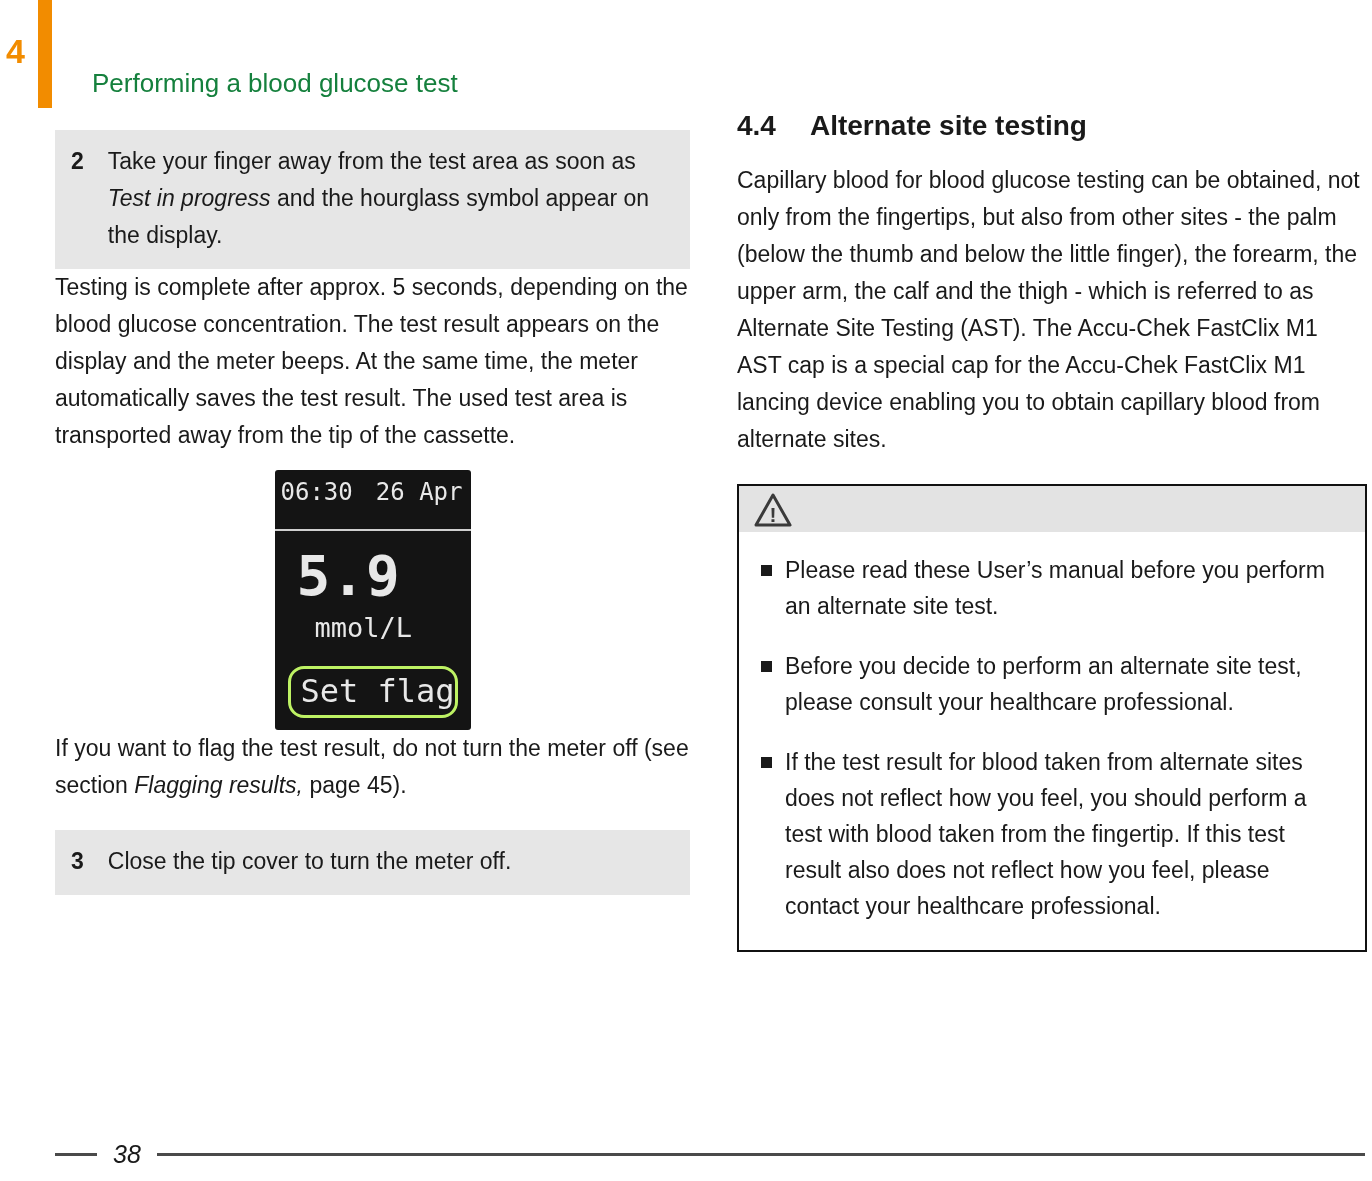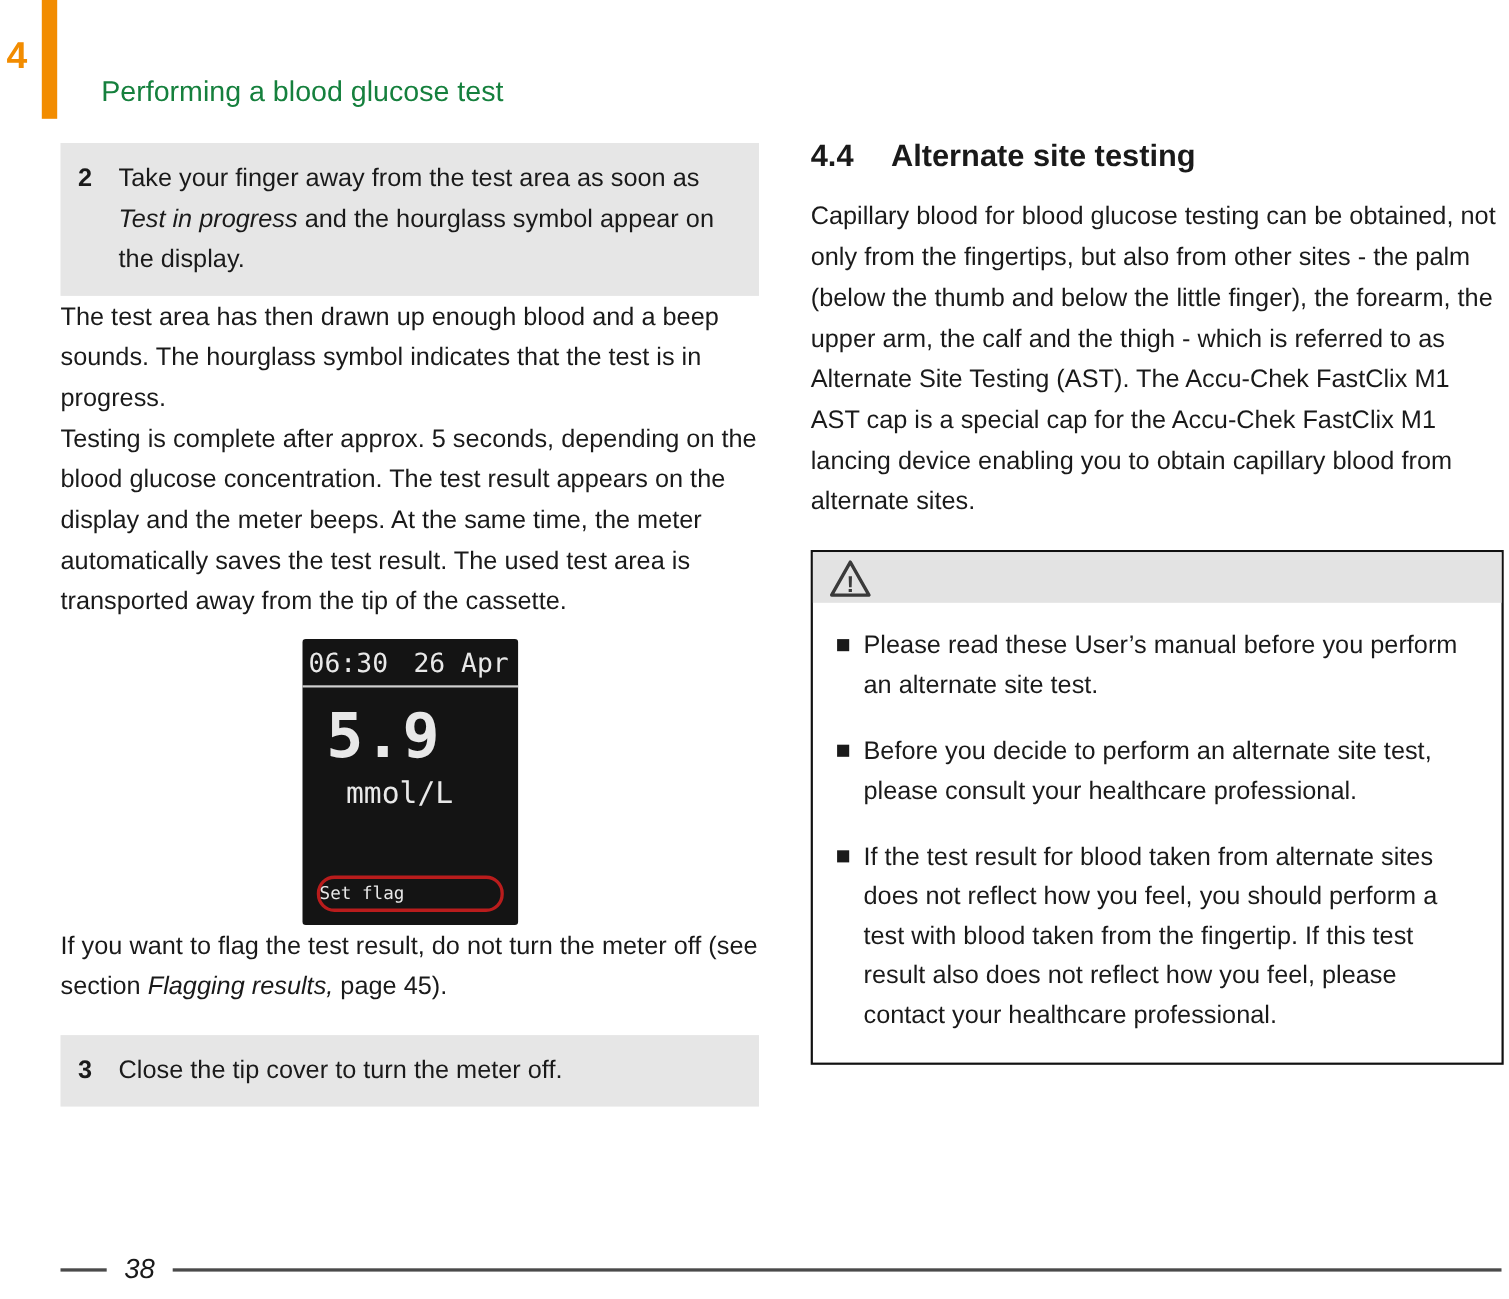--- a/index.html
+++ b/index.html
@@ -35,21 +35,21 @@
     position: absolute;
     left: 92px;
     top: 68px;
     font-size: 26px;
     font-weight: normal;
     color: #15803d;
   }
 
   
   .col-left  { position: absolute; left: 55px;  top: 130px; width: 635px; }
-  .col-right { position: absolute; left: 737px; top: 122px; width: 630px; }
+  .col-right { position: absolute; left: 737px; top: 106px; width: 630px; }
 
   .body-text { font-size: 23px; line-height: 37px; }
   p.body-text { }
   em { font-style: italic; }
   .b { font-weight: normal; }
 
   
   .step-box {
     background: #E6E6E6;
     padding: 13px 18px 15px 16px;
@@ -68,43 +68,43 @@
     background: #141414;
     border-radius: 3px;
     margin: 16px auto 0;
     color: #e8e8e8;
     font-family: "DejaVu Sans Mono", monospace;
     position: relative;
   }
   .meter-top {
     display: flex;
     justify-content: space-between;
-    padding: 8px 8px 6px 6px;
+    padding: 8px 8px 23px 6px;
     font-size: 24px;
     border-bottom: 2px solid #cfcfcf;
   }
   .meter-value {
     font-size: 56px;
     font-weight: bold;
     margin: 12px 0 0 22px;
     letter-spacing: 1px;
   }
   .meter-unit {
     font-size: 27px;
     margin: 4px 0 12px 40px;
   }
   .meter-flag {
     position: absolute;
     left: 13px;
     right: 13px;
     bottom: 12px;
-    border: 3px solid #b91c1c;
+    border: 3px solid #bef264;
     border-radius: 16px;
-    text-align: left;
-    font-size: 16px;
+    text-align: right;
+    font-size: 32px;
     padding: 3px 0 5px;
   }
 
   
   .section-heading {
     font-size: 28px;
     font-weight: bold;
     margin-top: 4px;
   }
   .section-heading .sec-num { margin-right: 34px; }
@@ -162,21 +162,20 @@
   <div class="chapter-bar"></div>
   <div class="page-header">Performing a blood glucose test</div>
 
   <div class="col-left">
 
     <div class="step-box">
       <span class="step-num">2</span>
       <span class="step-text"><span>Take your finger away from the test area as soon as </span><em>Test in progress</em><span> and the hourglass symbol appear on the display.</span></span>
     </div>
 
-    <p class="body-text">The test area has then drawn up enough blood and a beep sounds. The hourglass symbol indicates that the test is in progress.</p>
 
     <p class="body-text">Testing is complete after approx. 5 seconds, depending on the blood glucose concentration. The test result appears on the display and the meter beeps. At the same time, the meter automatically saves the test result. The used test area is transported away from the tip of the cassette.</p>
 
     <div class="meter">
       <div class="meter-top">
         <span>06:30</span>
         <span>26 Apr</span>
       </div>
       <div class="meter-value">5.9</div>
       <div class="meter-unit">mmol/L</div>

